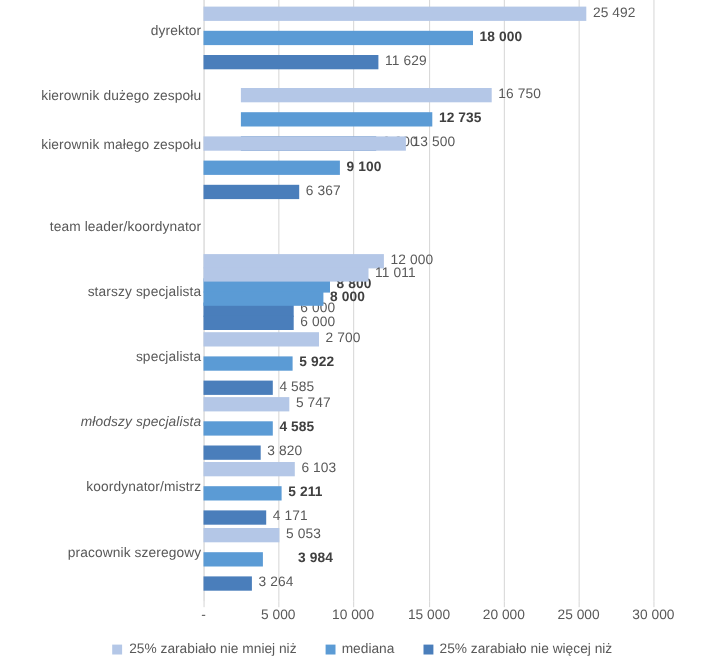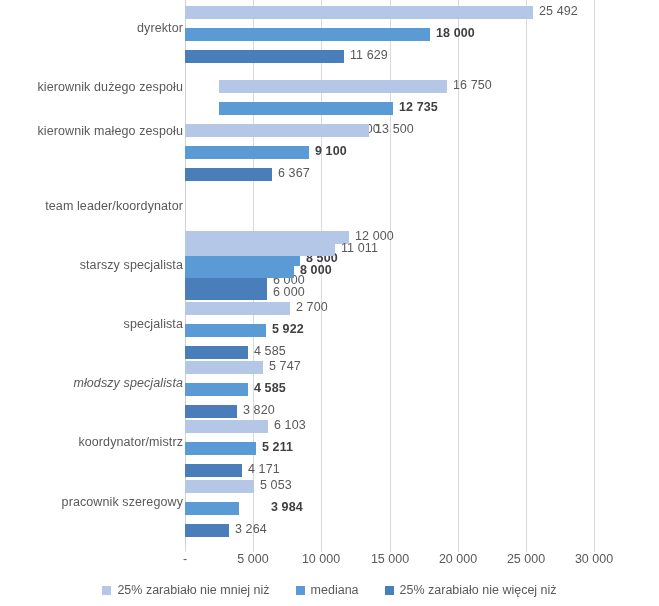--- a/index.html
+++ b/index.html
@@ -225,21 +225,21 @@
           <div class="bar-label" style="left: 93px;">6 367</div>
         </div>
       </div>
       <div class="bar-group" style="top: 199px; margin-top: 32px;">
         <div class="bar-row">
           <div class="bar s0" title="team leader/koordynator — 25% zarabiało nie mniej niż: 12 000" style="width: 164px; background: rgb(180, 199, 231);"></div>
           <div class="bar-label" style="left: 170px;">12 000</div>
         </div>
         <div class="bar-row">
           <div class="bar s1" title="team leader/koordynator — mediana: 8 400" style="width: 115px; background: rgb(91, 155, 213);"></div>
-          <div class="bar-label median" style="left: 121px;">8 500</div>
+          <div class="bar-label median" style="left: 121px;">8 800</div>
         </div>
         <div class="bar-row">
           <div class="bar s2" title="team leader/koordynator — 25% zarabiało nie więcej niż: 6 000" style="width: 82px; background: rgb(74, 126, 187);"></div>
           <div class="bar-label" style="left: 88px;">6 000</div>
         </div>
       </div>
       <div class="bar-group" style="top: 242.8px;">
         <div class="bar-row">
           <div class="bar s0" title="starszy specjalista — 25% zarabiało nie mniej niż: 11 011" style="width: 150px; background: rgb(180, 199, 231);"></div>
           <div class="bar-label" style="left: 156px;">11 011</div>

